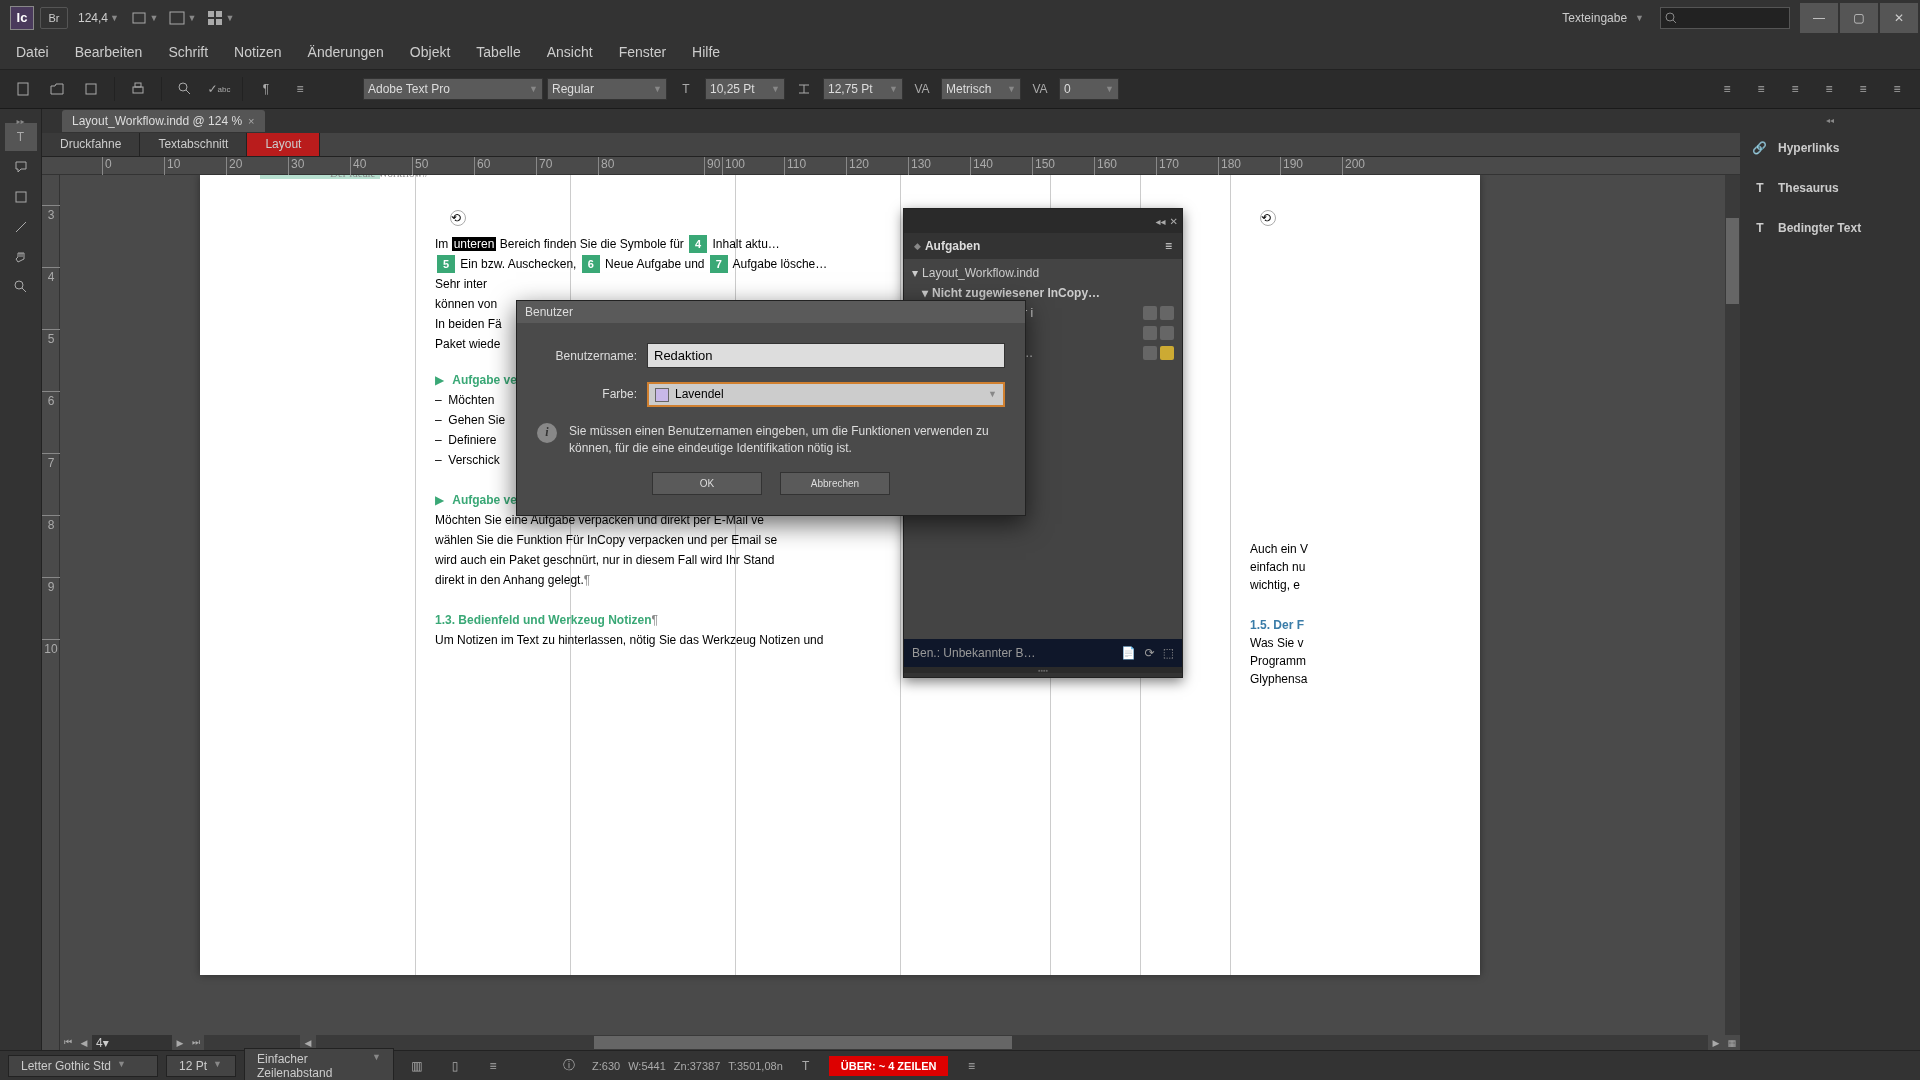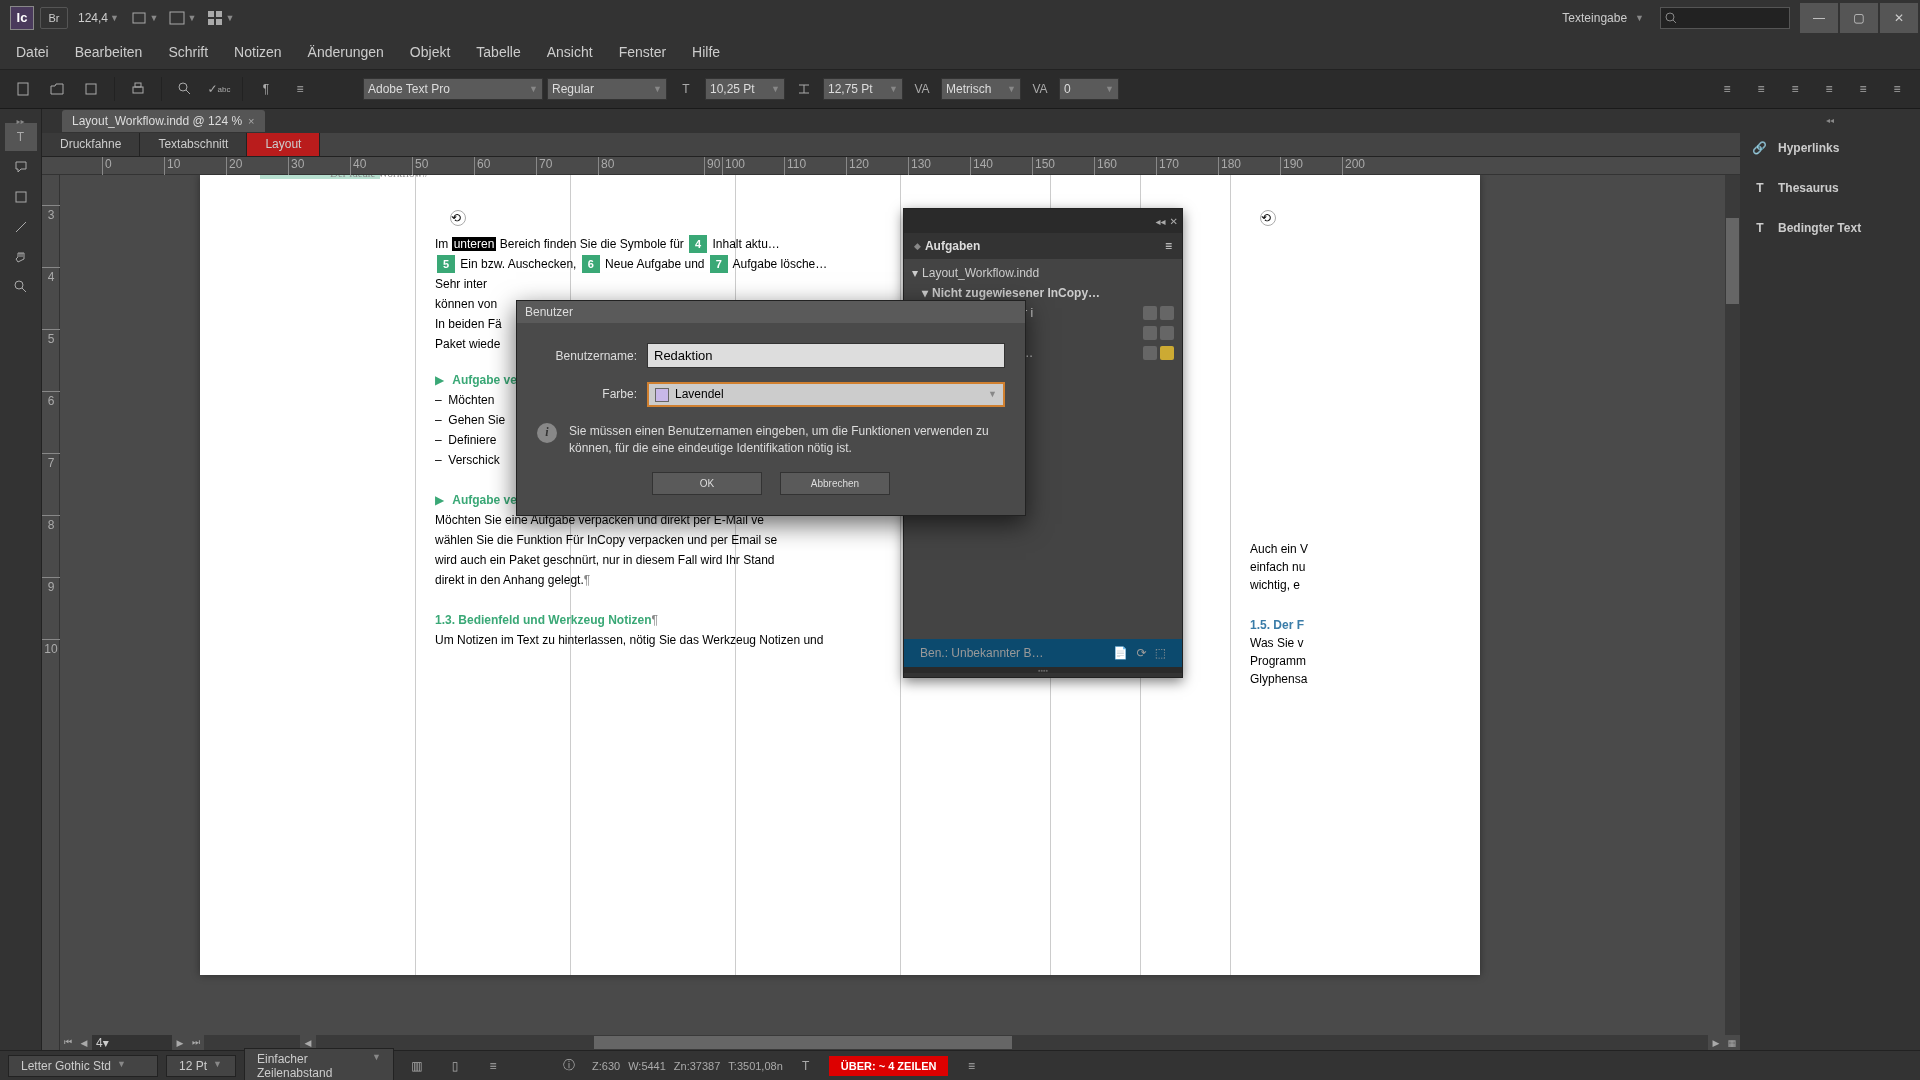--- a/index.html
+++ b/index.html
@@ -53,21 +53,21 @@
 .aufgaben-panel{position:absolute;left:903px;top:208px;width:280px;height:470px;background:#333;border:1px solid #222;box-shadow:0 4px 12px rgba(0,0,0,.5);z-index:10}
 .panel-header{height:24px;background:#2a2a2a;display:flex;justify-content:flex-end;align-items:center;padding:0 4px;gap:4px}
 .panel-header span{color:#aaa;font-size:10px;cursor:pointer}
 .panel-title{padding:6px 10px;color:#ddd;font-size:13px;display:flex;align-items:center;gap:4px;background:#333}
 .panel-body{background:#444;height:380px;padding:4px;font-size:11px;color:#ccc}
 .tree-item{padding:3px 4px;display:flex;align-items:center;gap:4px}
 .tree-item.l1{padding-left:14px;font-weight:bold}
 .tree-item.l2{padding-left:24px;justify-content:space-between}
 .tree-icons{display:flex;gap:3px}
 .tree-ico{width:14px;height:14px;background:#666;border-radius:2px}
-.panel-footer{height:28px;background:#0c4a6e;display:flex;align-items:center;padding:0 16px;gap:6px;color:#999;font-size:11px;justify-content:space-between}
+.panel-footer{height:28px;background:#0f172a;display:flex;align-items:center;padding:0 8px;gap:6px;color:#999;font-size:11px;justify-content:space-between}
 .pf-icons{display:flex;gap:8px}
 .dialog-overlay{position:absolute;left:516px;top:300px;width:510px;background:#4a4a4a;border:1px solid #222;box-shadow:0 8px 24px rgba(0,0,0,.6);z-index:100}
 .dialog-title{background:#5a5a5a;padding:4px 8px;color:#ddd;font-size:12px}
 .dialog-body{padding:20px}
 .form-row{display:flex;align-items:center;margin-bottom:14px;gap:10px}
 .form-label{width:100px;text-align:right;color:#ddd}
 .form-input{flex:1;background:#ddd;border:1px solid #333;padding:4px 6px;color:#000;font-size:13px}
 .form-select{flex:1;background:#ccc;border:2px solid #d08030;padding:3px 6px;display:flex;align-items:center;justify-content:space-between}
 .swatch{width:14px;height:14px;background:#c8b8e8;border:1px solid #666;display:inline-block;margin-right:6px;vertical-align:middle}
 .info-row{display:flex;gap:12px;margin:16px 0;align-items:flex-start}

